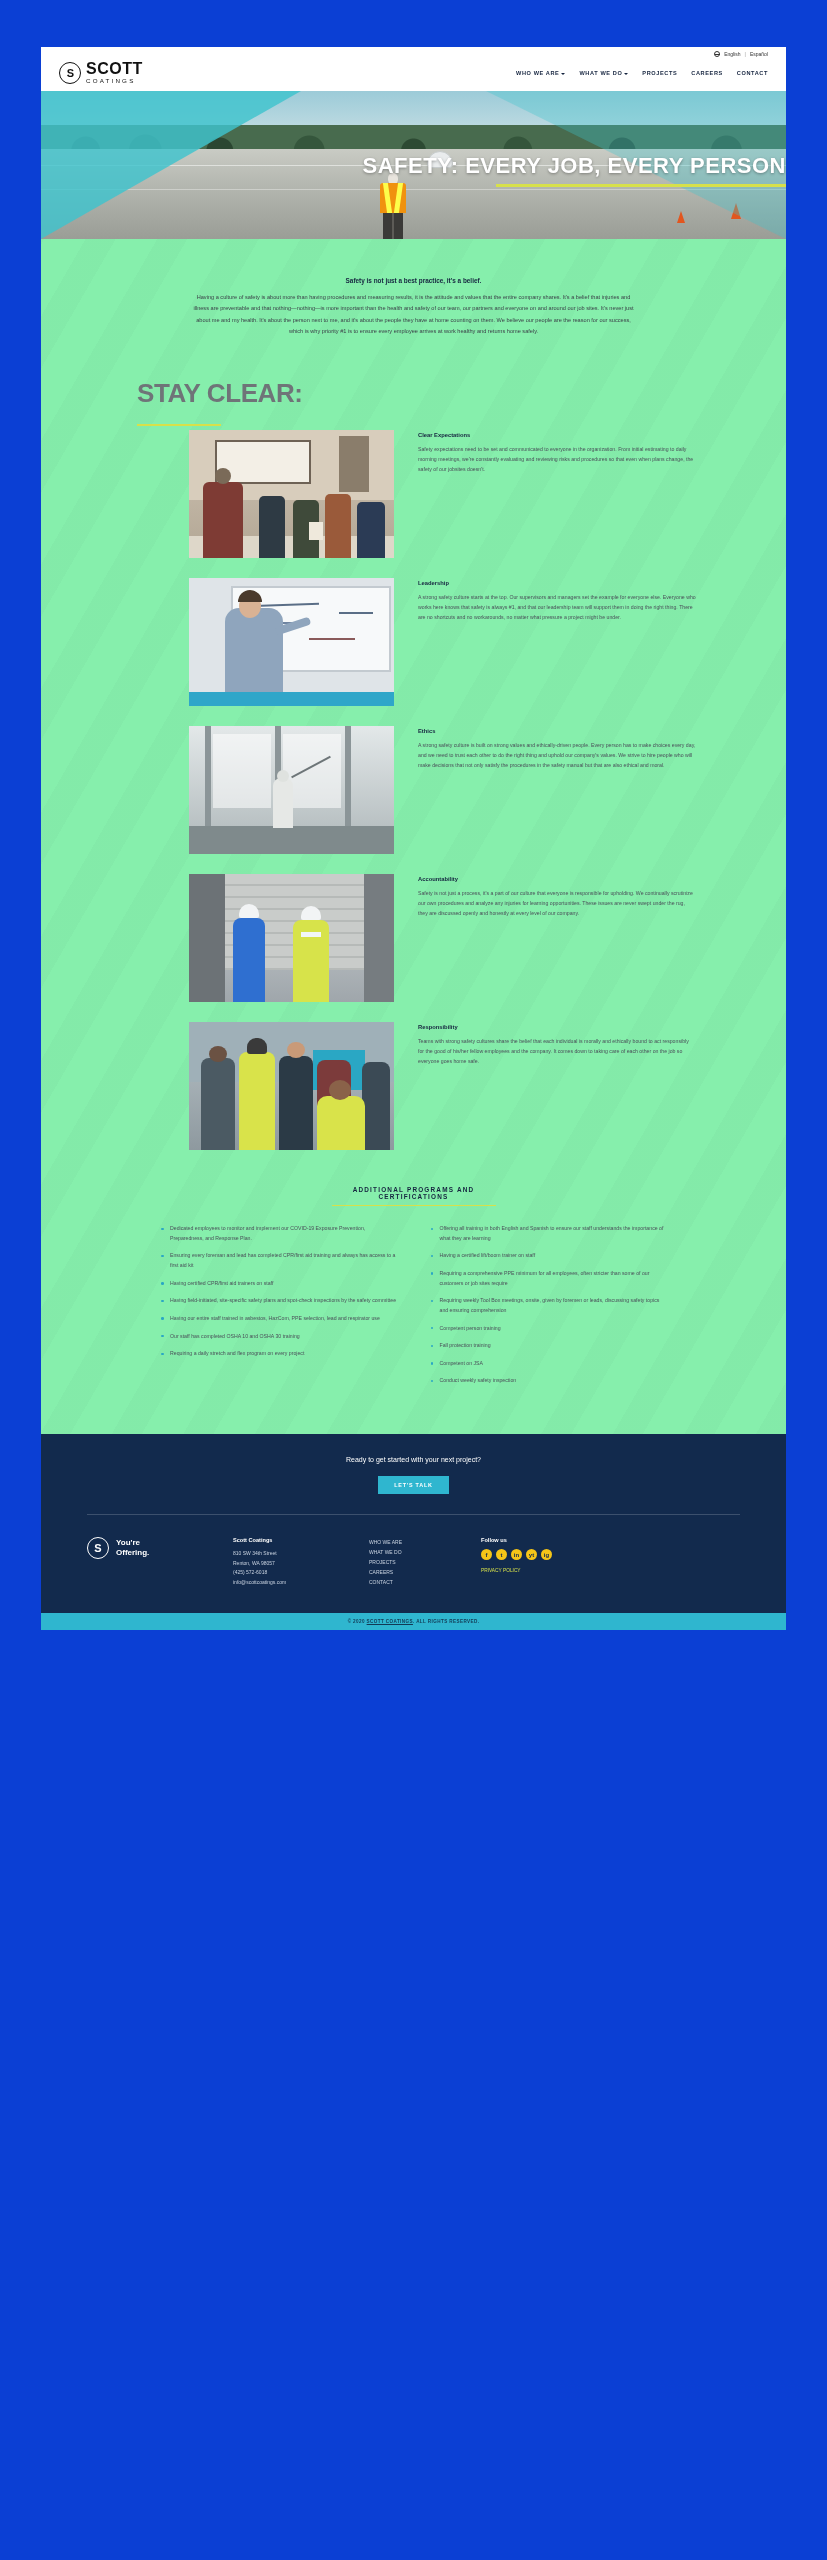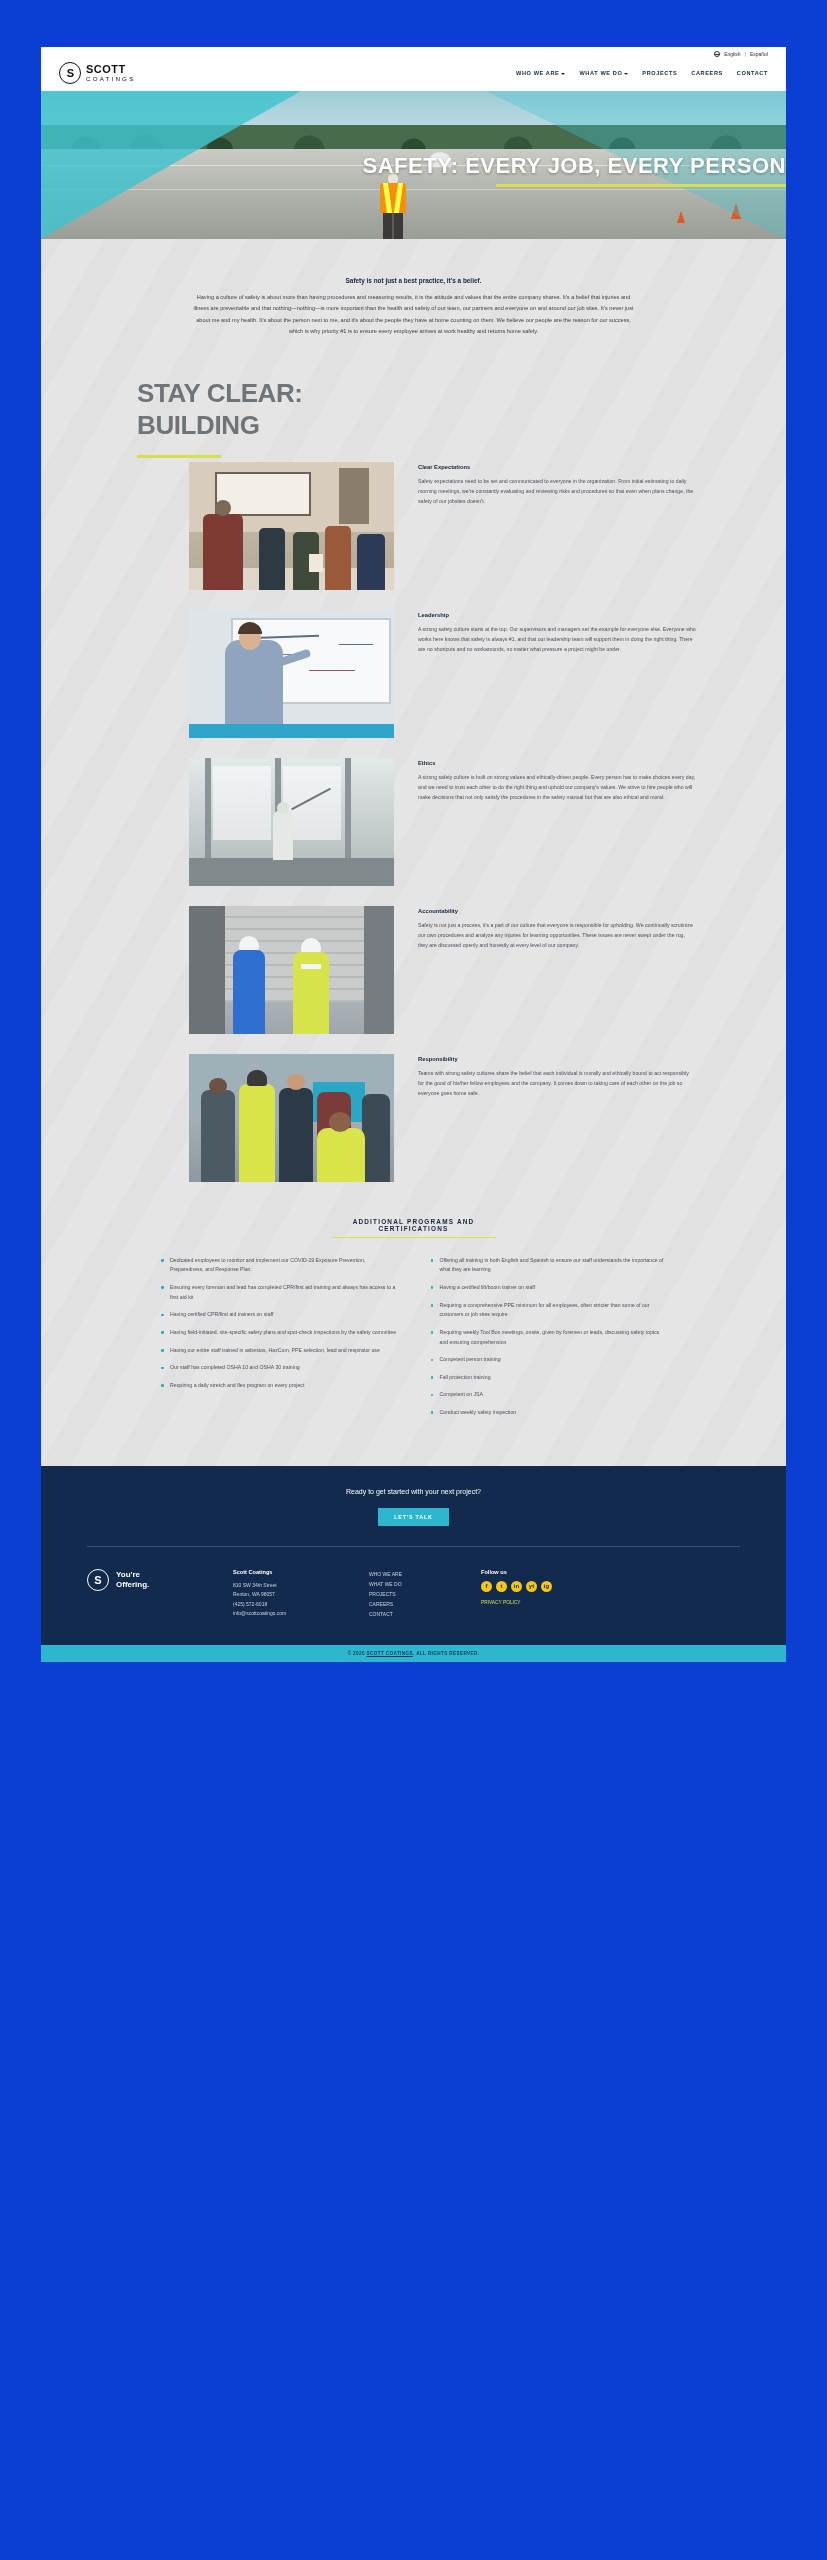--- a/index.html
+++ b/index.html
@@ -61,21 +61,21 @@
   .brand { display: flex; align-items: center; gap: 5px; }
   .brand-mark {
     width: 22px; height: 22px;
     border: 1.6px solid #111;
     border-radius: 50%;
     display: flex; align-items: center; justify-content: center;
     font-size: 11px; font-weight: bold; color: #111;
     letter-spacing: -1px;
   }
   .brand-text { line-height: 1; }
-  .brand-text .l1 { font-size: 11px; font-weight: bold; letter-spacing: 0.5px; color: #111; }
+  .brand-text .l1 { font-size: 16px; font-weight: bold; letter-spacing: 0.5px; color: #111; }
   .brand-text .l2 { font-size: 6.2px; letter-spacing: 2.2px; color: #111; margin-top: 1px; }
 
   .nav-links { display: flex; align-items: center; gap: 14px; }
   .nav-links .item {
     font-size: 5.6px;
     font-weight: bold;
     letter-spacing: 0.6px;
     color: #15243f;
     text-decoration: none;
     white-space: nowrap;
@@ -196,21 +196,21 @@
   }
   .hero-underline {
     margin-top: 5px;
     width: 290px; height: 3px;
     background: #d7e04a;
   }
 
   
   .body-wrap {
     position: relative;
-    background: #e5e5e5;
+    background: #86efac;
     overflow: hidden;
   }
   .body-wrap::before {
     content: "";
     position: absolute; left: 0; top: 0; right: 0; bottom: 0;
     background: repeating-linear-gradient(
       -60deg,
       rgba(0,0,0,0.018) 0px,
       rgba(0,0,0,0.018) 26px,
       rgba(0,0,0,0) 26px,
@@ -504,21 +504,20 @@
     <div class="body-wrap">
       <div class="body-inner">
 
         <div class="intro">
           <h2>Safety is not just a best practice, it's a belief.</h2>
           <p>Having a culture of safety is about more than having procedures and measuring results, it is the attitude and values that the entire company shares. It's a belief that injuries and illness are preventable and that nothing—nothing—is more important than the health and safety of our team, our partners and everyone on and around our job sites. It's never just about me and my health. It's about the person next to me, and it's about the people they have at home counting on them. We believe our people are the reason for our success, which is why priority #1 is to ensure every employee arrives at work healthy and returns home safely.</p>
         </div>
 
         <div class="big-heading">
           <div>STAY CLEAR:</div>
-          <div>BUILDING</div>
         </div>
         <div class="heading-rule"></div>
 
         <div class="values">
 
           <div class="value-row">
             <div class="value-photo p1">
               <div class="wall"></div>
                 <div class="board"></div>
                 <div class="door"></div>

